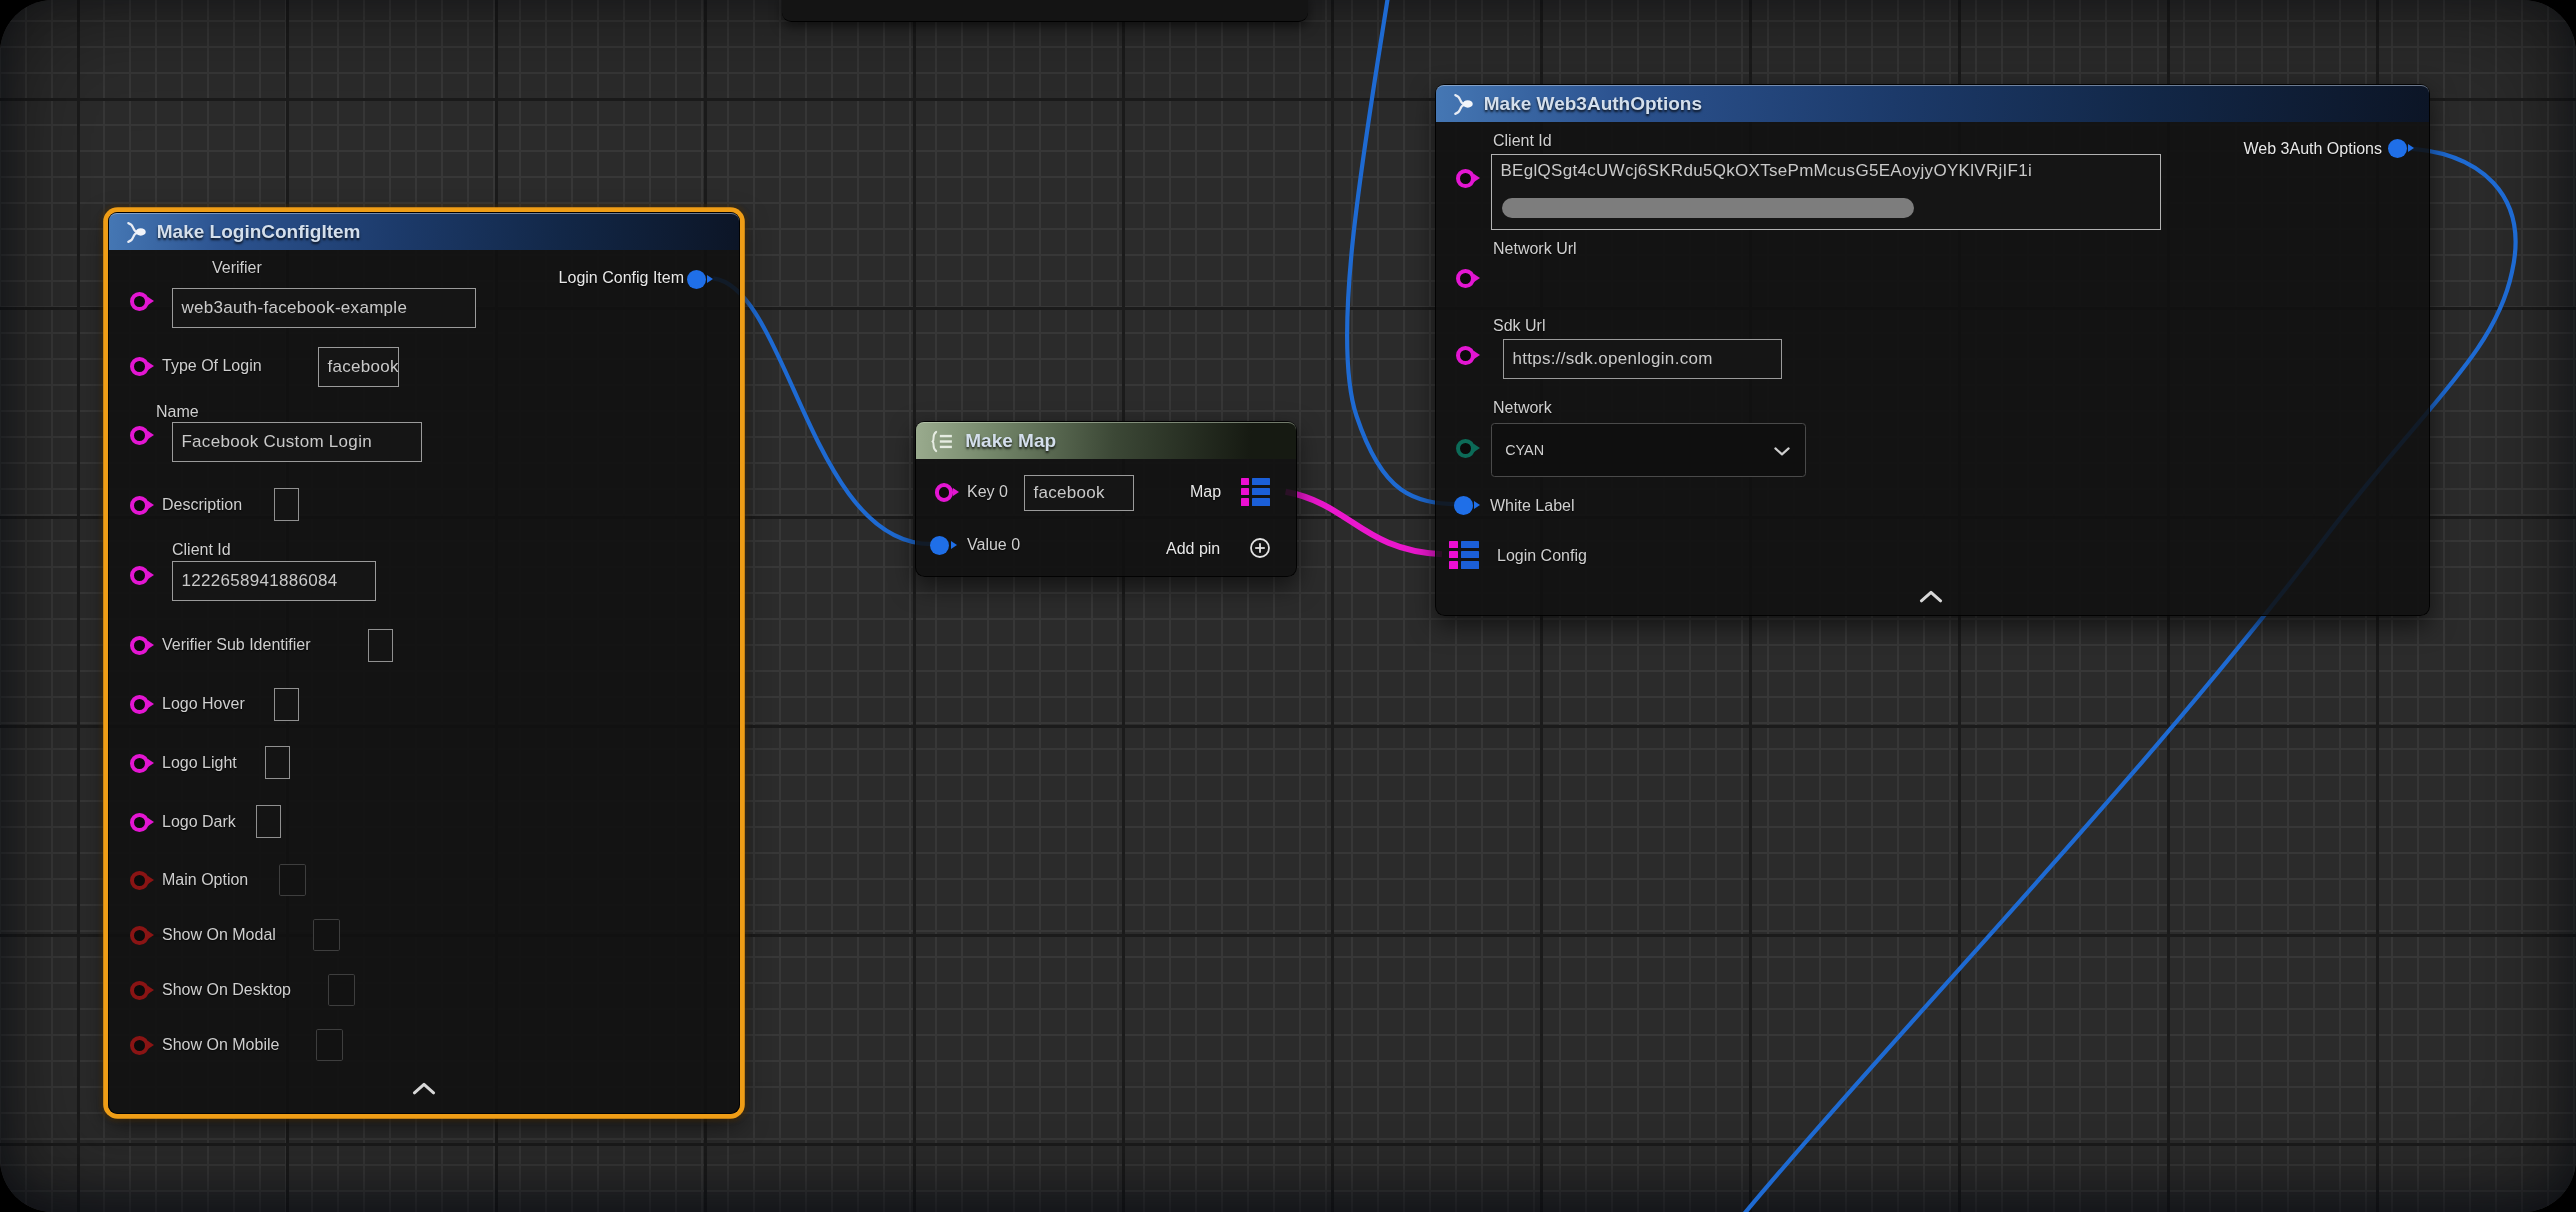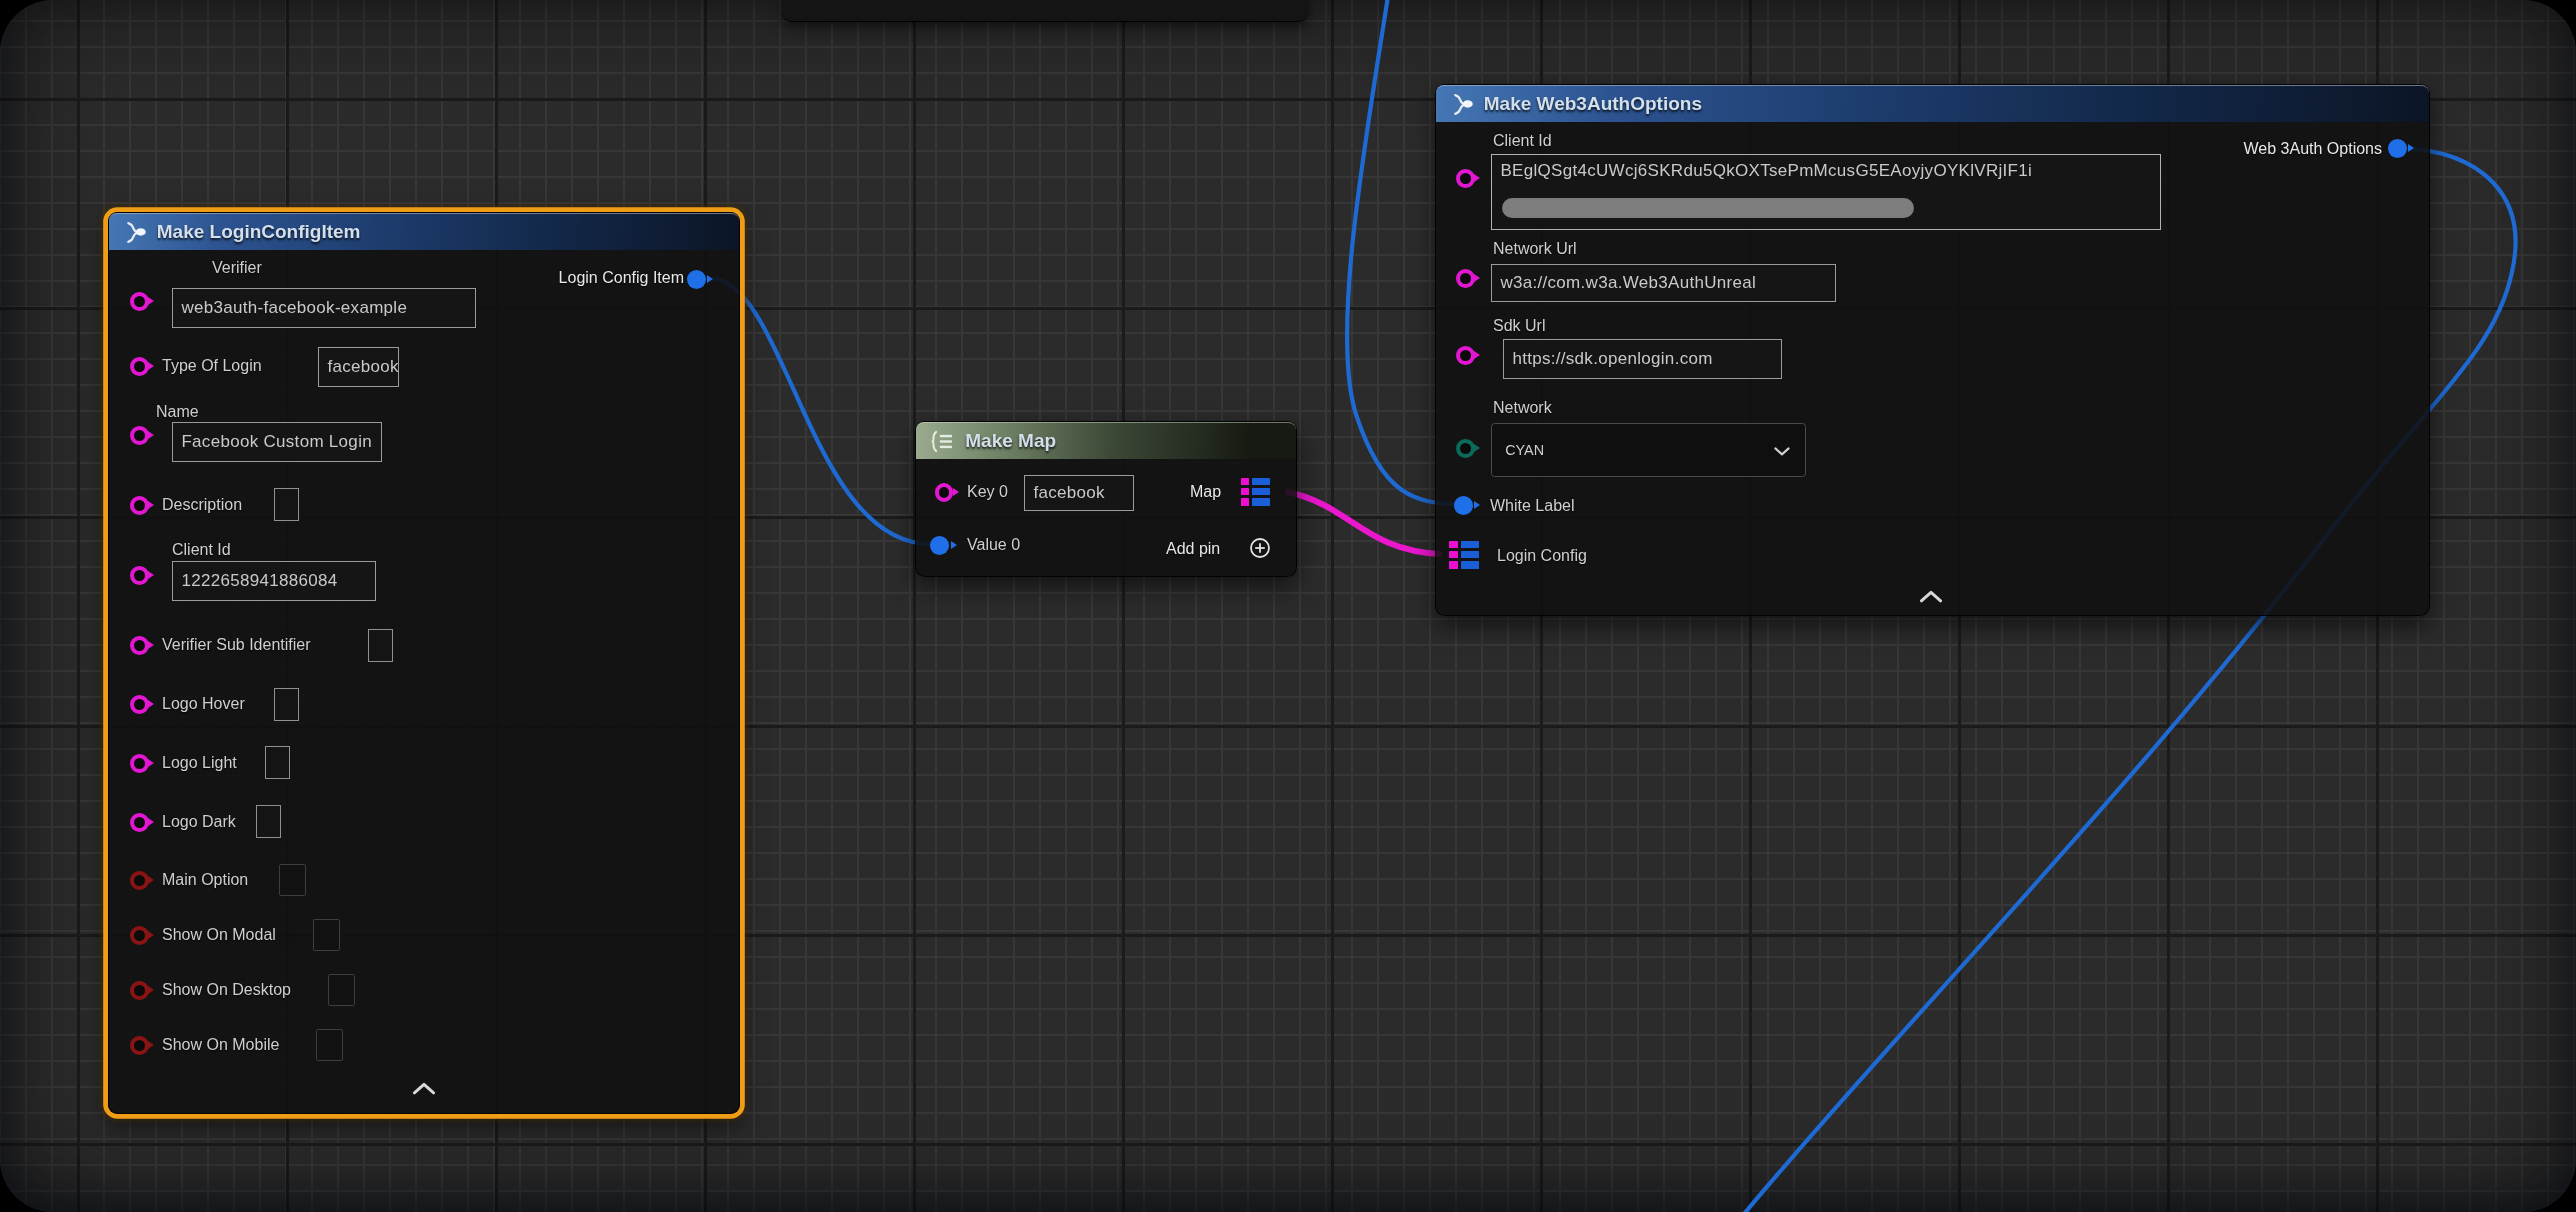--- a/index.html
+++ b/index.html
@@ -78,21 +78,21 @@
       <span class="lbl" style="left:63px;top:46px;margin-left:40px;">Verifier</span>
       <span class="pin hollow" style="left: 21px; top: 79px; color: rgb(227, 22, 210);"></span>
       <div class="tin" style="left:63px;top:75px;width:304px;height:40px;">web3auth-facebook-example</div>
 
       <span class="pin hollow" style="left: 21px; top: 144px; color: rgb(227, 22, 210);"></span>
       <span class="lbl" style="left:53px;top:144px;">Type Of Login</span>
       <div class="tin" style="left:209px;top:134px;width:81px;height:40px;">facebook</div>
 
       <span class="lbl" style="left:47px;top:190px;">Name</span>
       <span class="pin hollow" style="left: 21px; top: 213px; color: rgb(227, 22, 210);"></span>
-      <div class="tin" style="left:63px;top:209px;width:210px;height:40px;text-align:right;">Facebook Custom Login</div>
+      <div class="tin" style="left:63px;top:209px;width:250px;height:40px;text-align:right;">Facebook Custom Login</div>
 
       <span class="pin hollow" style="left: 21px; top: 283px; color: rgb(227, 22, 210);"></span>
       <span class="lbl" style="left:53px;top:283px;">Description</span>
       <div class="sbox" style="left:165px;top:275px;"></div>
 
       <span class="lbl" style="left:63px;top:328px;">Client Id</span>
       <span class="pin hollow" style="left: 21px; top: 353px; color: rgb(227, 22, 210);"></span>
       <div class="tin" style="left:63px;top:348px;width:204px;height:40px;">1222658941886084</div>
 
       <span class="pin hollow" style="left: 21px; top: 423px; color: rgb(227, 22, 210);"></span>
@@ -180,21 +180,20 @@
 
       <span class="lbl" style="left:57px;top:47px;">Client Id</span>
       <span class="pin hollow" style="left: 20px; top: 84px; color: rgb(227, 22, 210);"></span>
       <div class="tin" style="left:55px;top:69px;width:670px;height:76px;align-items:flex-start;padding-top:6px;border-color:#b2b2b2;">
         <span>BEglQSgt4cUWcj6SKRdu5QkOXTsePmMcusG5EAoyjyOYKlVRjIF1i</span>
       </div>
       <div style="position:absolute;left:66px;top:113px;width:412px;height:20.4px;background:#7d7d7d;border-radius:10.2px;"></div>
 
       <span class="lbl" style="left:57px;top:155px;">Network Url</span>
       <span class="pin hollow" style="left: 20px; top: 184px; color: rgb(227, 22, 210);"></span>
-      <div class="tin" style="left:55px;top:179px;width:345px;height:38px;">w3a://com.w3a.Web3AuthUnreal</div>
 
       <span class="lbl" style="left:57px;top:232px;">Sdk Url</span>
       <span class="pin hollow" style="left: 20px; top: 261px; color: rgb(227, 22, 210);"></span>
       <div class="tin" style="left:55px;top:254px;width:279px;height:40px;margin-left:12px;">https://sdk.openlogin.com</div>
 
       <span class="lbl" style="left:57px;top:314px;">Network</span>
       <span class="pin hollow" style="left: 20px; top: 354px; color: rgb(12, 107, 88);"></span>
       <div class="dd" style="left:55px;top:338px;width:315px;height:54px;">
         <span>CYAN</span>
         <svg width="18" height="10.8" viewBox="0 0 30 18" style="position:absolute;right:14.4px;top:21.6px;">

